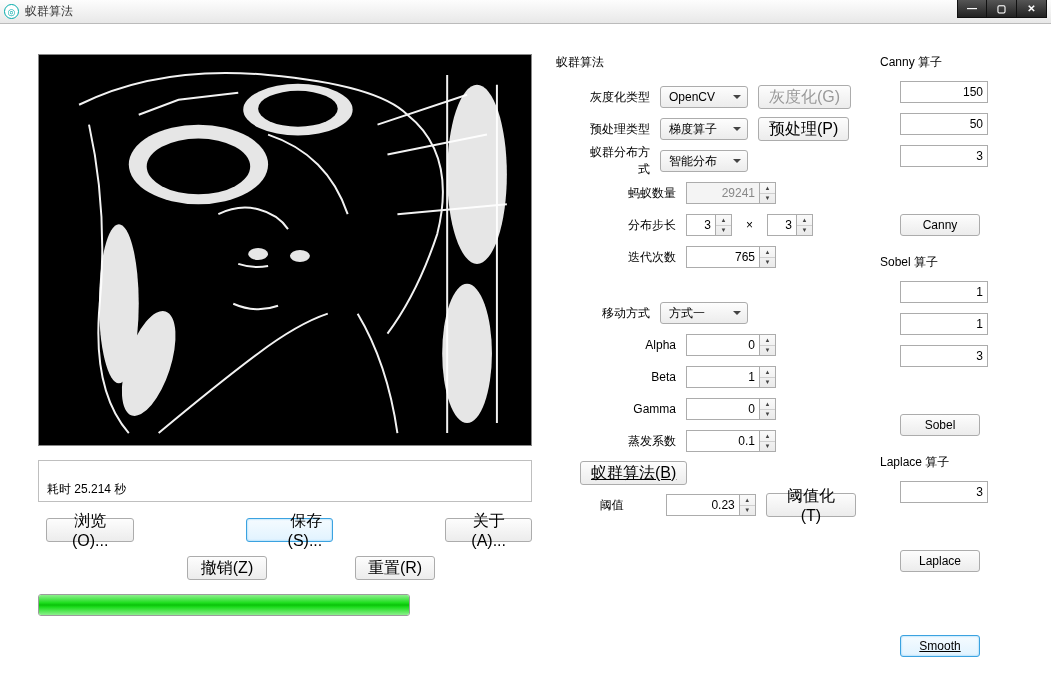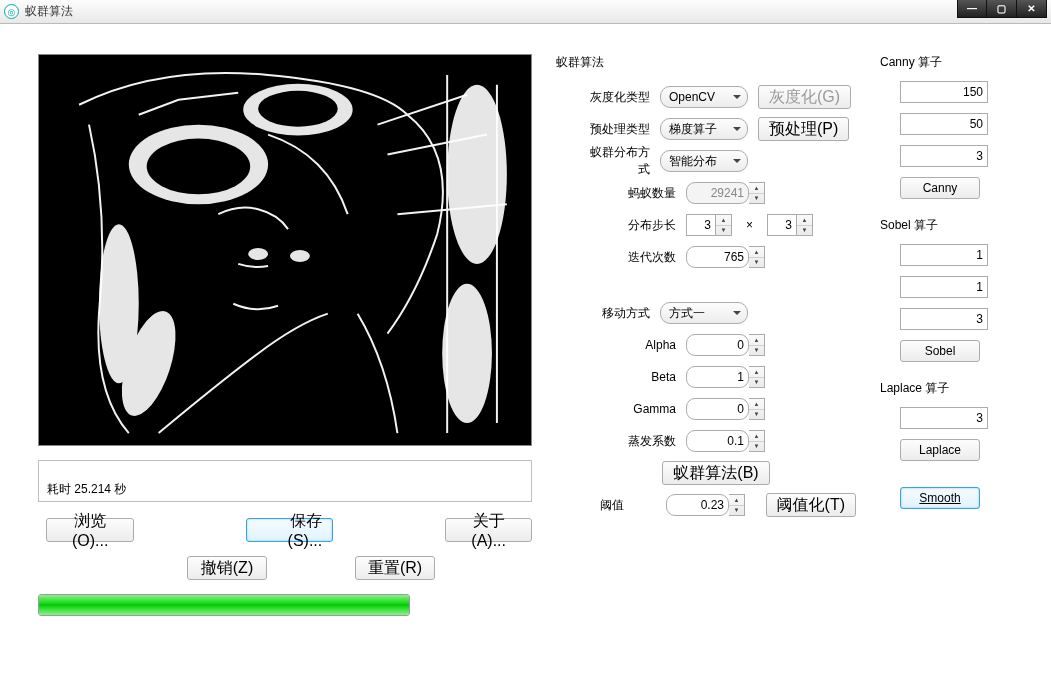--- a/index.html
+++ b/index.html
@@ -66,33 +66,33 @@
   }
 
   .midcol { width: 300px; }
   .grp-title { font-size: 12px; margin-bottom: 10px; }
   .grp-body { padding-left: 24px; }
   .row { display: flex; align-items: center; height: 32px; gap: 10px; }
   .row .lab { width: 70px; text-align: right; }
   .row .lab2 { width: 96px; text-align: right; }
   .combo {
     position: relative; height: 22px; background: linear-gradient(#fdfdfd,#ececec);
-    border: 1px solid #acacac; border-radius: 10px; padding: 0 20px 0 8px;
+    border: 1px solid #acacac; border-radius: 3px; padding: 0 20px 0 8px;
     display: inline-flex; align-items: center; min-width: 80px;
   }
   .combo::after {
     content: ""; position: absolute; right: 6px; top: 8px;
     border: 4px solid transparent; border-top-color: #444;
   }
   .num {
     height: 22px; border: 1px solid #acacac; background: #fff;
     padding: 0 4px; text-align: right; font-size: 12px;
   }
   .num.w40 { width: 44px; }
-  .num.w55 { width: 63px; border-radius: 9px; }
+  .num.w55 { width: 74px; }
   .num.w80 { width: 88px; }
   .num[disabled] { color: #888; background: #f4f4f4; }
   .spin {
     display: inline-flex; align-items: stretch; height: 22px; vertical-align: top;
   }
   .spin .arrows {
     width: 16px; display: flex; flex-direction: column;
     border: 1px solid #acacac; border-left: none; background: linear-gradient(#fafafa,#eaeaea);
   }
   .spin .arrows div {
@@ -101,21 +101,21 @@
   .spin .arrows div:first-child { border-bottom: 1px solid #cfcfcf; }
   .x { margin: 0 4px; }
 
   .rightcol { width: 140px; display: flex; flex-direction: column; gap: 18px; }
   .opgroup { }
   .opgroup .grp-body2 { padding-left: 20px; display:flex; flex-direction:column; gap:10px; margin-top:8px;}
   .opbtn {
     width: 80px; height: 22px;
     background: linear-gradient(#fdfdfd,#ececec);
     border: 1px solid #acacac; border-radius: 3px;
-    font-size: 12px; display:flex; align-items:center; justify-content:center; cursor:pointer;
+    font-size: 12px; display:flex; align-items:center; justify-content:center; cursor:pointer;margin-top:37px;
   }
   .opbtn.focus { border: 1px solid #3ba2e0; background: linear-gradient(#f5fbff,#e1f3ff); box-shadow: 0 0 2px #6fc4f2 inset;}
 </style>
 </head>
 <body>
 
 <div class="window">
   <div class="titlebar">
     <div class="titlebar-icon">◎</div>
     <div class="titlebar-text">蚁群算法</div>
@@ -290,21 +290,21 @@
           <span class="lab2">蒸发系数</span>
           <span class="spin">
             <input class="num w55" value="0.1" style="">
             <span class="arrows">
                 <div>▲</div>
                 <div>▼</div>
               </span>
           </span>
         </div>
 
-        <div class="row" style="justify-content:center; padding-right:4px;">
+        <div class="row" style="justify-content:flex-start; padding-right:4px;text-decoration:underline;">
           <button class="btn" style="min-width:84px">蚁群算法(B)</button>
         </div>
 
         <div class="row">
           <span class="lab" style="width:44px">阈值</span>
           <span style="width:22px"></span>
           <span class="spin">
             <input class="num w55" value="0.23" style="">
             <span class="arrows">
                 <div>▲</div>

